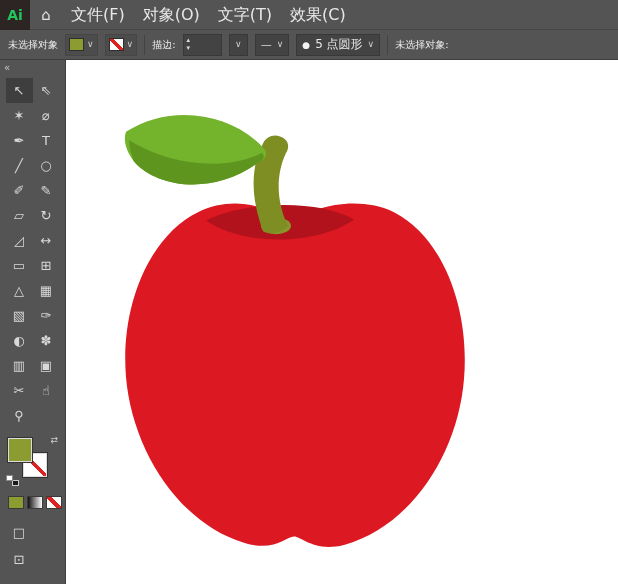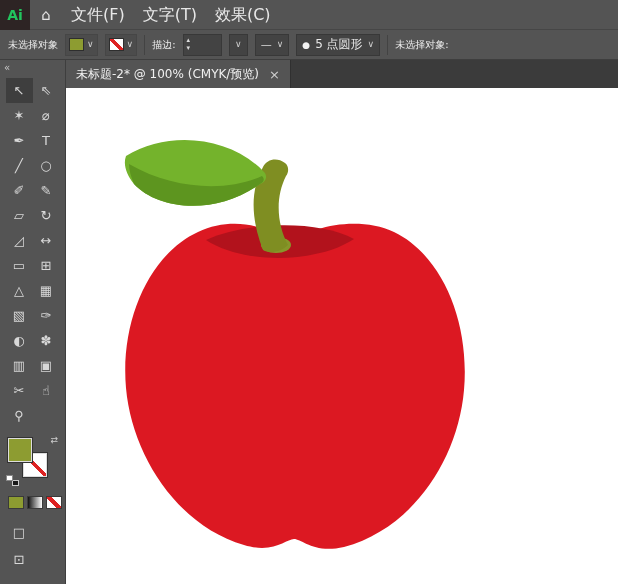--- a/index.html
+++ b/index.html
@@ -64,20 +64,21 @@
 </head>
 <body>
 
 <div class="window">
 
   <div class="menubar">
     <div class="logo">Ai</div>
     <div class="home">⌂</div>
     <div class="menu-items">
         <div class="menu-item">文件(F)</div>
+        <div class="menu-item">对象(O)</div>
         <div class="menu-item">文字(T)</div>
         <div class="menu-item">效果(C)</div>
       </div>
   </div>
 
   <div class="controlbar">
     <span class="cb-label">未选择对象</span>
 
     <div class="swatch-combo">
       <span class="swatch" style="background: rgb(141, 156, 49);"></span>
@@ -169,26 +170,20 @@
         <div class="mini-btn mini-none"></div>
       </div>
 
       <div class="mode-icons">
         <div class="mode-icon">□</div>
         <div class="mode-icon">⊡</div>
       </div>
     </div>
 
     <div class="rightcol">
-      <div class="tabbar">
-        <div class="tab">
-          <span>未标题-2* @ 100% (CMYK/预览)</span>
-          <span class="tab-close">×</span>
-        </div>
-      </div>
 
       <div class="canvas">
         <svg viewBox="0 0 552 496" preserveAspectRatio="none">
           <path d="M 224 157 C 204 137, 166 128, 132 144 C 84 166, 54 232, 60 300 C 66 368, 112 438, 178 457 C 208 466, 220 451, 228 451 C 236 451, 248 466, 278 459 C 346 441, 392 372, 398 302 C 404 234, 376 167, 328 144 C 294 128, 244 137, 224 157 Z" fill="#dc1822"></path>
           <path d="M 140 152 C 180 133, 254 132, 288 151 C 252 175, 178 177, 140 152 Z" fill="#b2121c"></path>
           <ellipse cx="210" cy="157" rx="15" ry="8" fill="#87962a"></ellipse>
           <path d="M 197 162 C 186 134, 183 104, 197 79 C 201 71, 211 69, 219 75 C 223 78, 223 84, 220 88 C 209 110, 211 136, 222 157 C 215 164, 204 166, 197 162 Z" fill="#7f8e22"></path>
           <path d="M 60 68 C 102 42, 164 48, 198 84 C 202 88, 200 94, 194 96 C 150 128, 92 122, 68 96 C 60 86, 57 76, 60 68 Z" fill="#74b32c"></path>
           <path d="M 63 76 C 108 102, 162 104, 196 88 C 199 91, 198 94, 194 96 C 150 128, 92 122, 68 96 C 65 89, 63 82, 63 76 Z" fill="#5d951f"></path>
         </svg>

